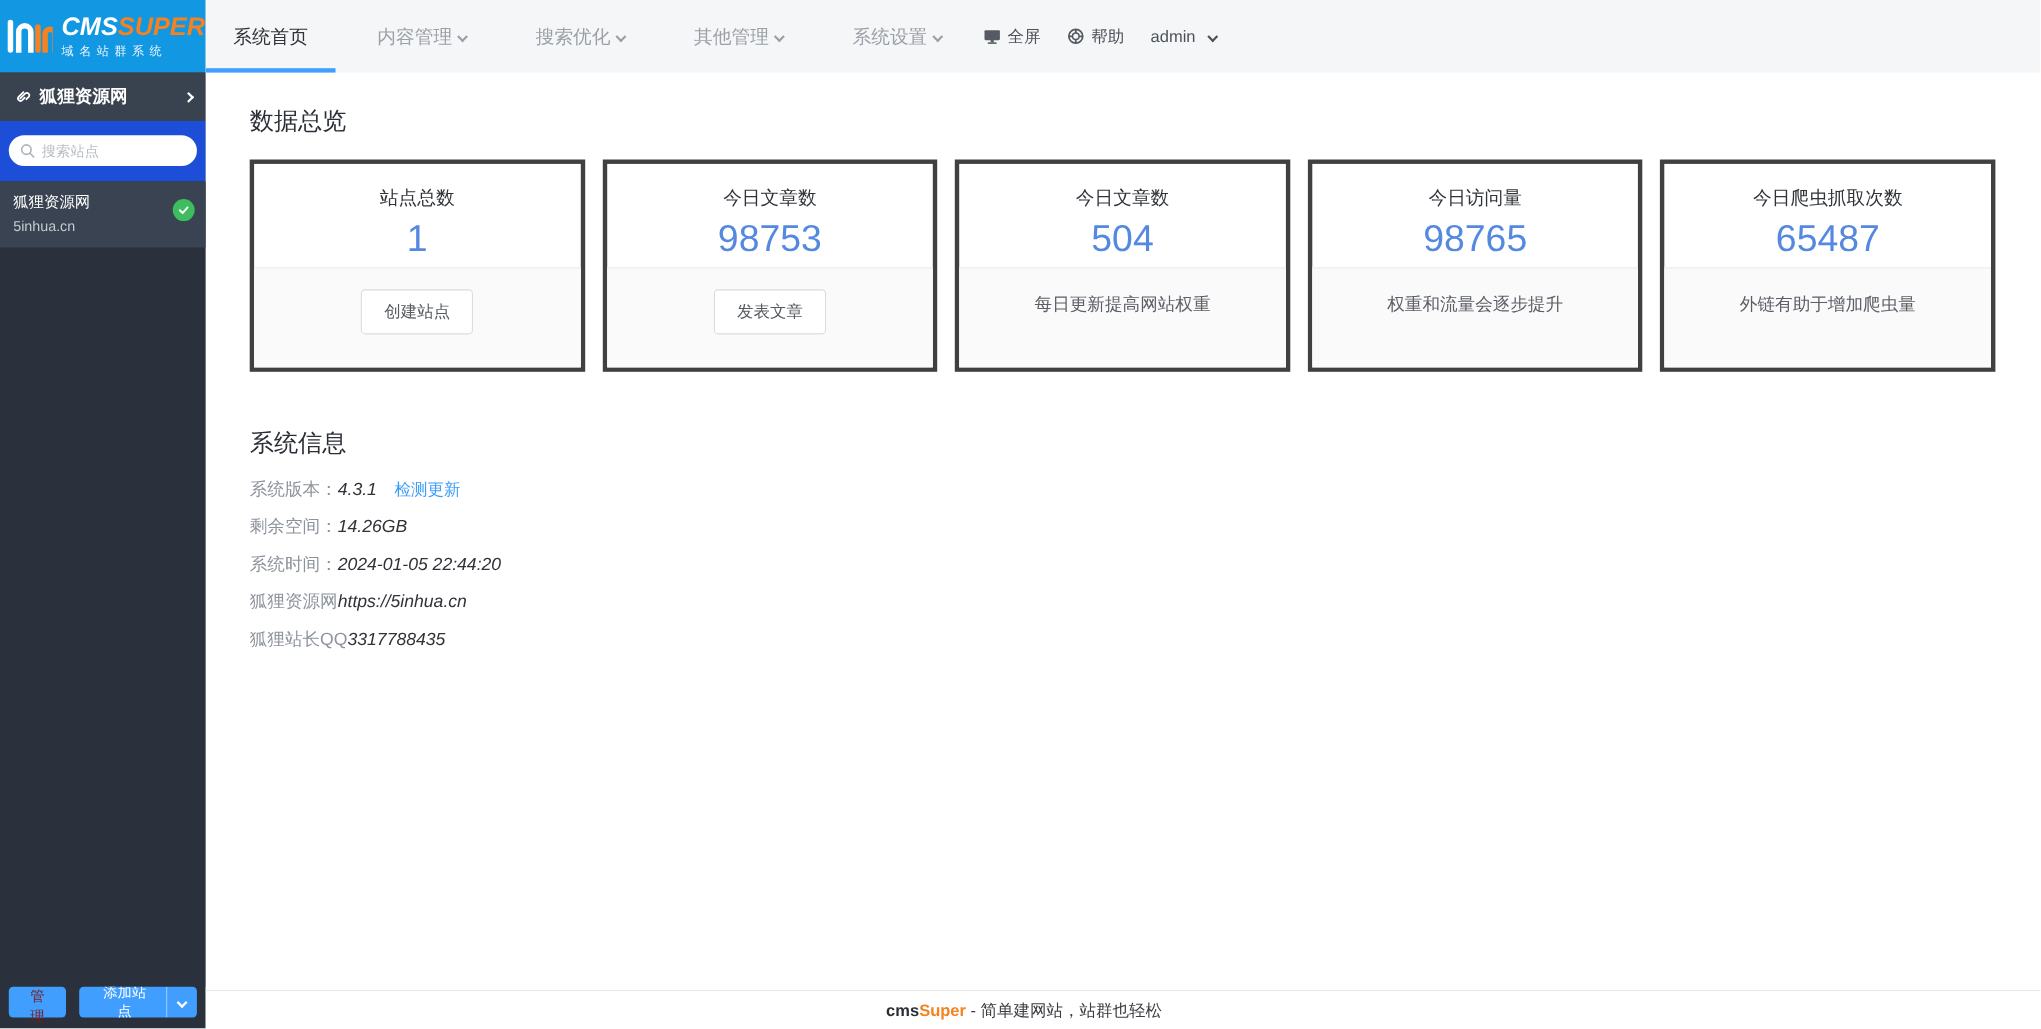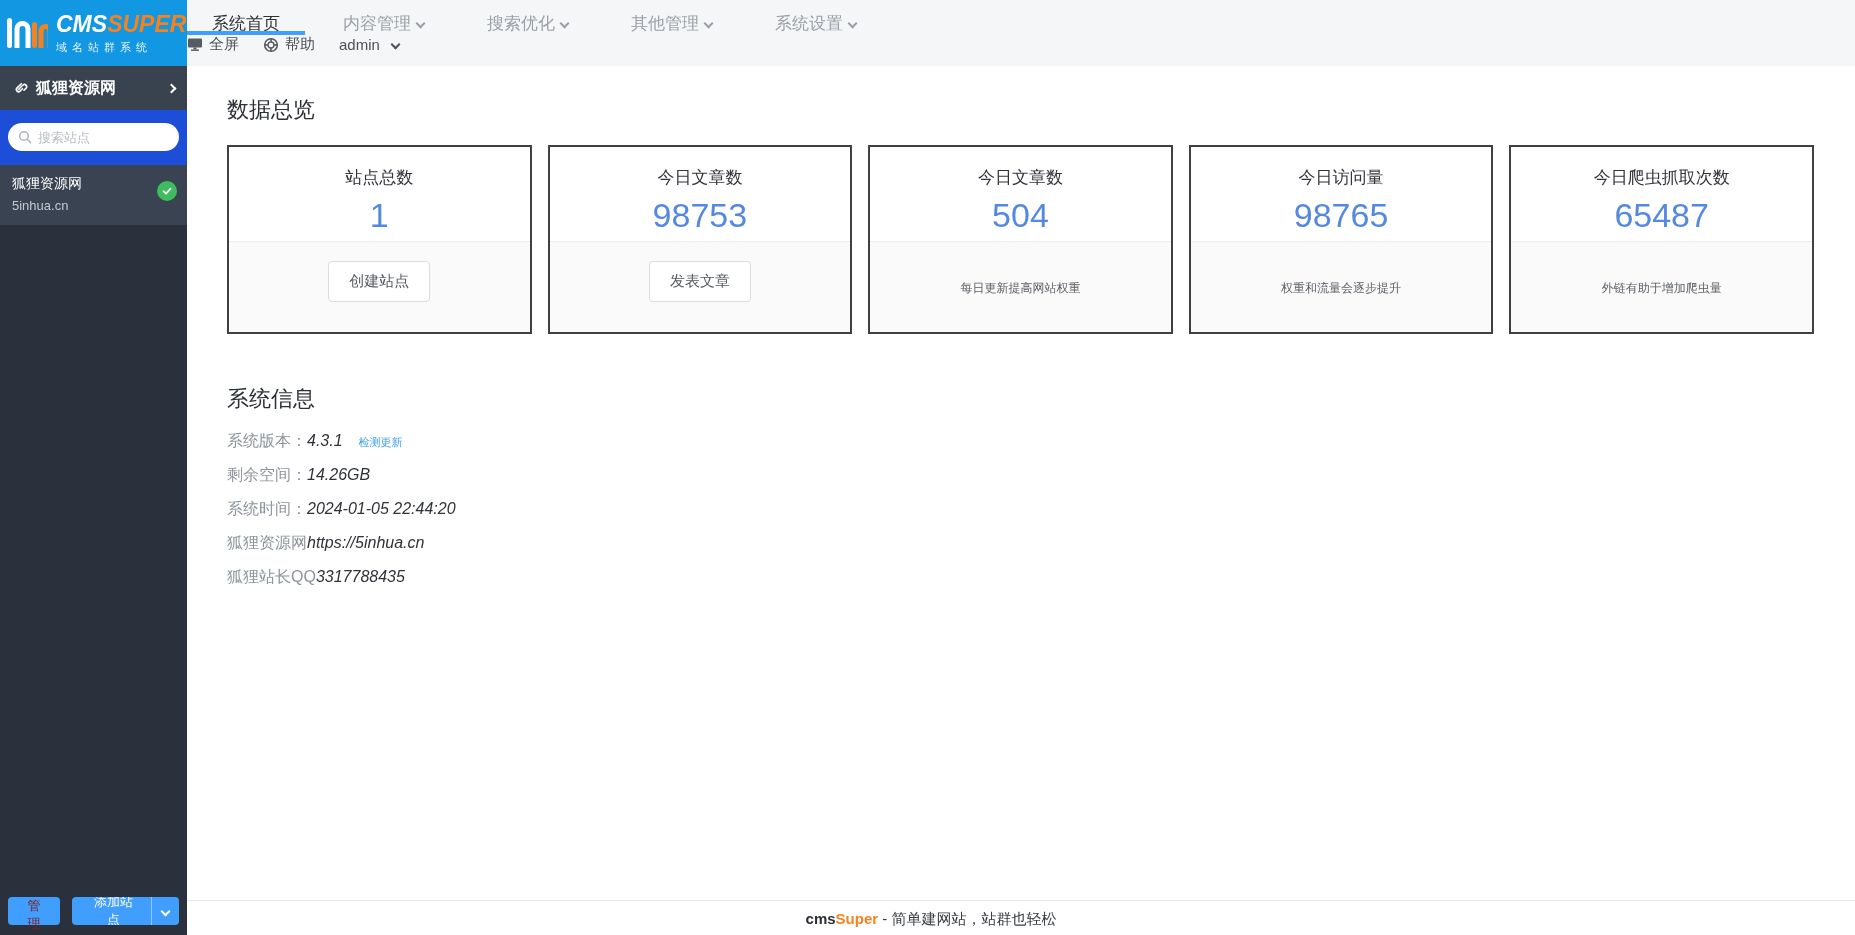--- a/index.html
+++ b/index.html
@@ -36,45 +36,45 @@
   .side-spacer { flex:1; background:#2a313c; }
   .side-actions { padding:0 8px 10px 8px; display:flex; align-items:center; gap:12px; }
   .btn-blue { background:#409eff; color:#7f1d1d; border:none; font-size:13px; height:28px; border-radius:4px; cursor:pointer; font-family:inherit; }
   .btn-manage { padding:0 13px; }
   .split-btn { display:flex; align-items:stretch; background:#409eff; border-radius:4px; overflow:hidden; height:28px; cursor:pointer; }
   .split-main { color:#fff; font-size:13px; display:flex; align-items:center; padding:0 12px 0 16px; border:none; background:transparent; cursor:pointer; font-family:inherit; }
   .split-caret { display:flex; align-items:center; padding:0 10px; border-left:1px solid rgba(255,255,255,0.45); color:#fff; }
 
   
   .main { flex:1; display:flex; flex-direction:column; background:#fff; min-width:0; }
-  .topbar { height:66px; background:#f5f6f7; display:flex; justify-content:center; align-items:stretch;flex-direction:column; }
+  .topbar { height:66px; background:#f5f6f7; display:flex; justify-content:flex-start; align-items:stretch; }
   .nav { display:flex; align-items:stretch; }
   .nav-item { position:relative; display:flex; align-items:center; padding:0 25px; margin-right:13px; font-size:17px; color:#9a9fa8; cursor:pointer; }
   .nav-item.active { color:#2f3237; }
   .nav-item.active::after { content:""; position:absolute; left:0; right:0; bottom:0; height:4px; background:#409eff; }
   .topbar-right { display:flex; align-items:center; gap:24px; padding-right:26px; font-size:15px; color:#4c5159; }
   .tb-link { display:flex; align-items:center; gap:6px; cursor:pointer; }
 
   .content { flex:1; padding:29px 41px 0 40px; }
   .section-title { font-size:22px; font-weight:500; color:#2b2f36; }
   .cards { display:flex; gap:16px; margin-top:20px; }
-  .card { flex:1; border:2px solid #404040; background:#fff; }
+  .card { flex:1; border:4px solid #404040; background:#fff; }
   .card-top { height:94px; text-align:center; padding-top:19px; }
   .card-label { font-size:17px; color:#303339; }
   .card-value { font-size:34px; color:#5589e0; margin-top:7px; }
   .card-footer { height:91px; background:#fafafa; border-top:1px solid #ececec; text-align:center; padding-top:19px; }
-  .card-footer-text { font-size:12px; color:#5c6066; margin-top:19px; }
+  .card-footer-text { font-size:16px; color:#5c6066; margin-top:4px; }
   .btn-outline { background:#fff; border:1px solid #d9dce1; border-radius:4px; font-size:15px; color:#565a61; padding:10px 20px; cursor:pointer; font-family:inherit; }
 
   .sysinfo { margin-top:50px; }
   .info-list { margin-top:17px; }
   .info-row { display:flex; align-items:baseline; font-size:16px; margin-bottom:13px; color:#303339; }
   .info-label { color:#8d939c; }
   .info-value { font-style:italic; color:#2f3237; }
-  .info-link { color:#3e9ef7; margin-left:16px; font-style:normal; cursor:pointer; text-decoration:none; font-size:11px; }
+  .info-link { color:#3e9ef7; margin-left:16px; font-style:normal; cursor:pointer; text-decoration:none; font-size:15px; }
 
   .page-footer { border-top:1px solid #e7e7e7; height:35px; display:block; }
   .footer-inner { position:relative; left:-90px; text-align:center; padding-top:9px; font-size:15px; color:#3a3d42; }
   .footer-inner .f-cms { font-weight:bold; color:#2b2e33; }
   .footer-inner .f-super { font-weight:bold; color:#f5821f; }
 </style>
 </head>
 <body>
 
 <div class="app">

